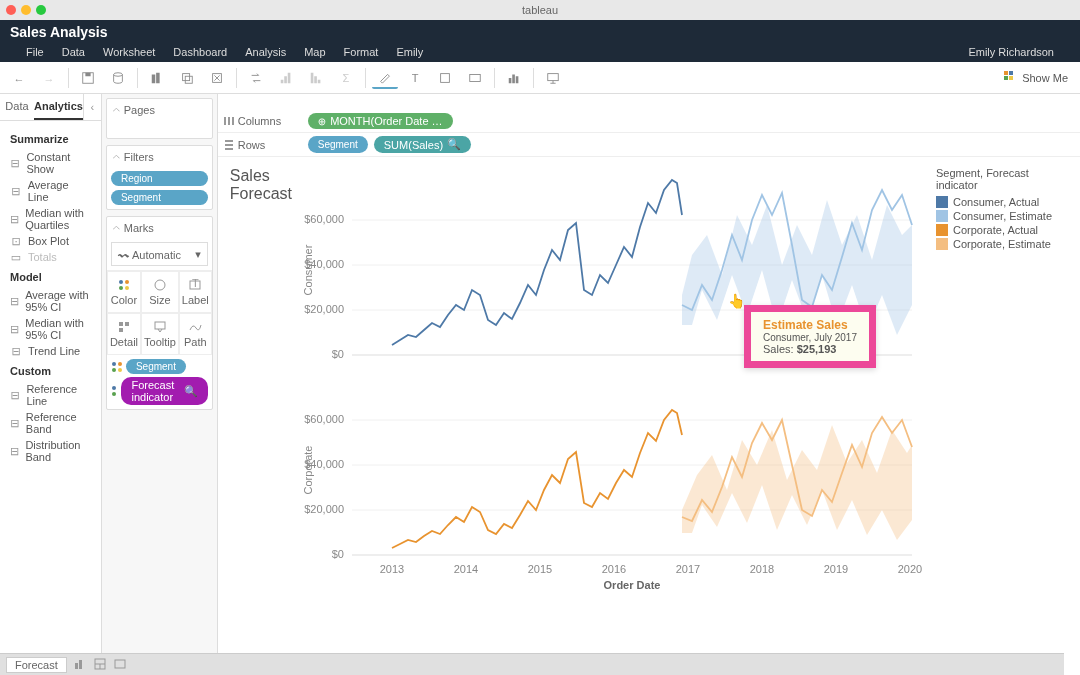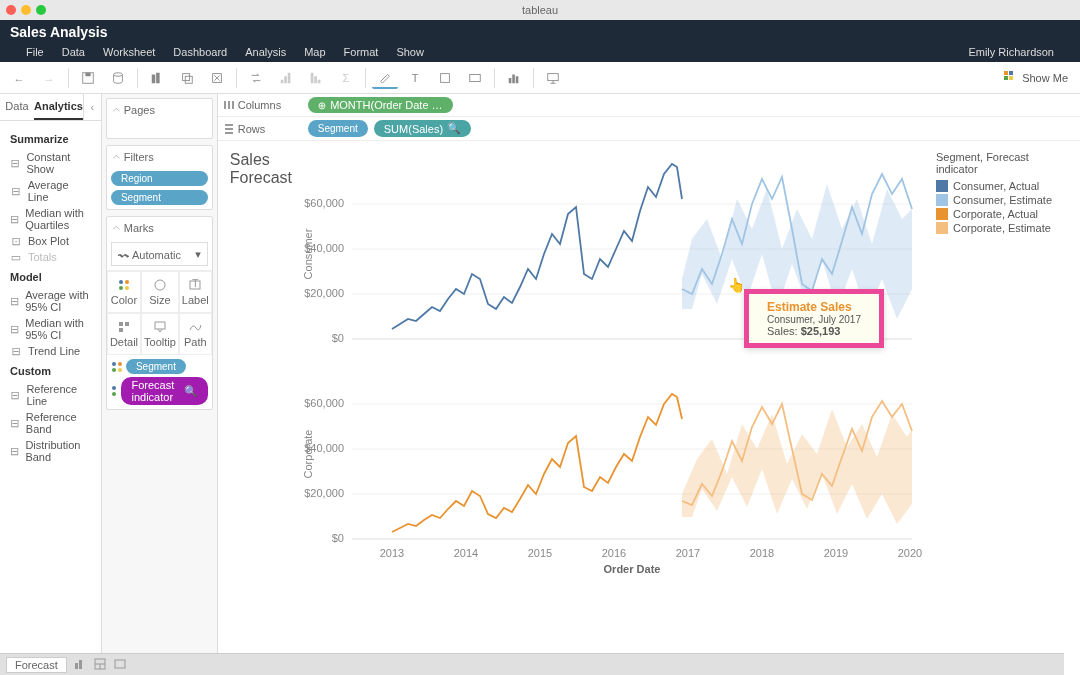--- a/index.html
+++ b/index.html
@@ -38,34 +38,34 @@
 .pill.teal { background:#4ba5a5; }
 .pill.lblue { background:#a21caf; }
 .marks-select { width:100%; border:1px solid #ddd; padding:3px 6px; color:#666; background:#fff; display:flex; justify-content:space-between; align-items:center; }
 .marks-grid { display:grid; grid-template-columns:repeat(3,1fr); gap:0; border-top:1px solid #eee; }
 .marks-cell { border:1px solid #eee; padding:6px 2px; display:flex; flex-direction:column; align-items:center; gap:2px; cursor:pointer; color:#666; font-size:9px; }
 .marks-cell .mic { width:14px; height:14px; }
 .marks-pills { padding:4px; display:flex; flex-direction:column; gap:3px; }
 .marks-pill-row { display:flex; align-items:center; gap:3px; }
 .marks-dot { width:12px; height:12px; }
 .content { flex:1; display:flex; flex-direction:column; background:#fff; }
-.shelves { display:flex; flex-direction:column; }
+.shelves { display:flex; flex-direction:column;margin-top:16px; }
 .shelf { display:flex; align-items:center; border-bottom:1px solid #eee; padding:3px 4px; gap:6px; }
 .shelf-label { width:80px; color:#666; display:flex; align-items:center; gap:4px; padding-left:2px; }
 .shelf-pills { display:flex; gap:6px; }
 .viz-area { flex:1; display:flex; padding:8px; }
 .chart-col { flex:1; display:flex; flex-direction:row; }
 .chart-title { font-size:16px; color:#555; padding:2px 0 8px 4px; }
 .charts { flex:1; position:relative; }
 .legend { width:140px; padding:2px 4px; }
 .legend-h { color:#555; margin-bottom:4px; }
 .legend-item { display:flex; align-items:center; gap:5px; padding:1px 0; color:#555; }
 .legend-sw { width:12px; height:12px; }
 svg.chart { display:block; }
-.tooltip { position:absolute; background:#fdfdf0; border:5px solid #ec4899; padding:6px 18px; box-shadow:0 2px 6px rgba(0,0,0,0.15); }
+.tooltip { position:absolute; background:#fdfdf0; border:7px solid #ec4899; padding:6px 12px; box-shadow:0 2px 6px rgba(0,0,0,0.15); }
 .tooltip-title { color:#e8932f; font-weight:600; font-size:12px; }
 .tooltip-line { color:#555; font-size:10px; }
 .footer { position:absolute; bottom:0; left:0; right:16px; height:22px; background:#e0e0e0; border-top:1px solid #ccc; display:flex; align-items:center; padding:0 6px; gap:6px; color:#666; }
 .footer-tab { background:#fff; border:1px solid #ccc; padding:1px 8px; }
 .chev::before { content:"⌵"; font-size:9px; color:#999; transform:rotate(180deg); display:inline-block; }
 </style>
 </head>
 <body>
 
 <div class="titlebar">
@@ -80,21 +80,21 @@
 <div class="header">
   <div class="header-title">Sales Analysis</div>
   <div class="menubar">
     <span>File</span>
     <span>Data</span>
     <span>Worksheet</span>
     <span>Dashboard</span>
     <span>Analysis</span>
     <span>Map</span>
     <span>Format</span>
-    <span>Show</span>
+    <span>Emily</span>
     <span class="user">Emily Richardson</span>
   </div>
 </div>
 
 <div class="toolbar">
   <div class="tb-btn">←</div>
   <div class="tb-btn" style="color:#ccc">→</div>
   <div class="tb-sep"></div>
   <div class="tb-btn">
       <svg viewBox="0 0 16 16">

